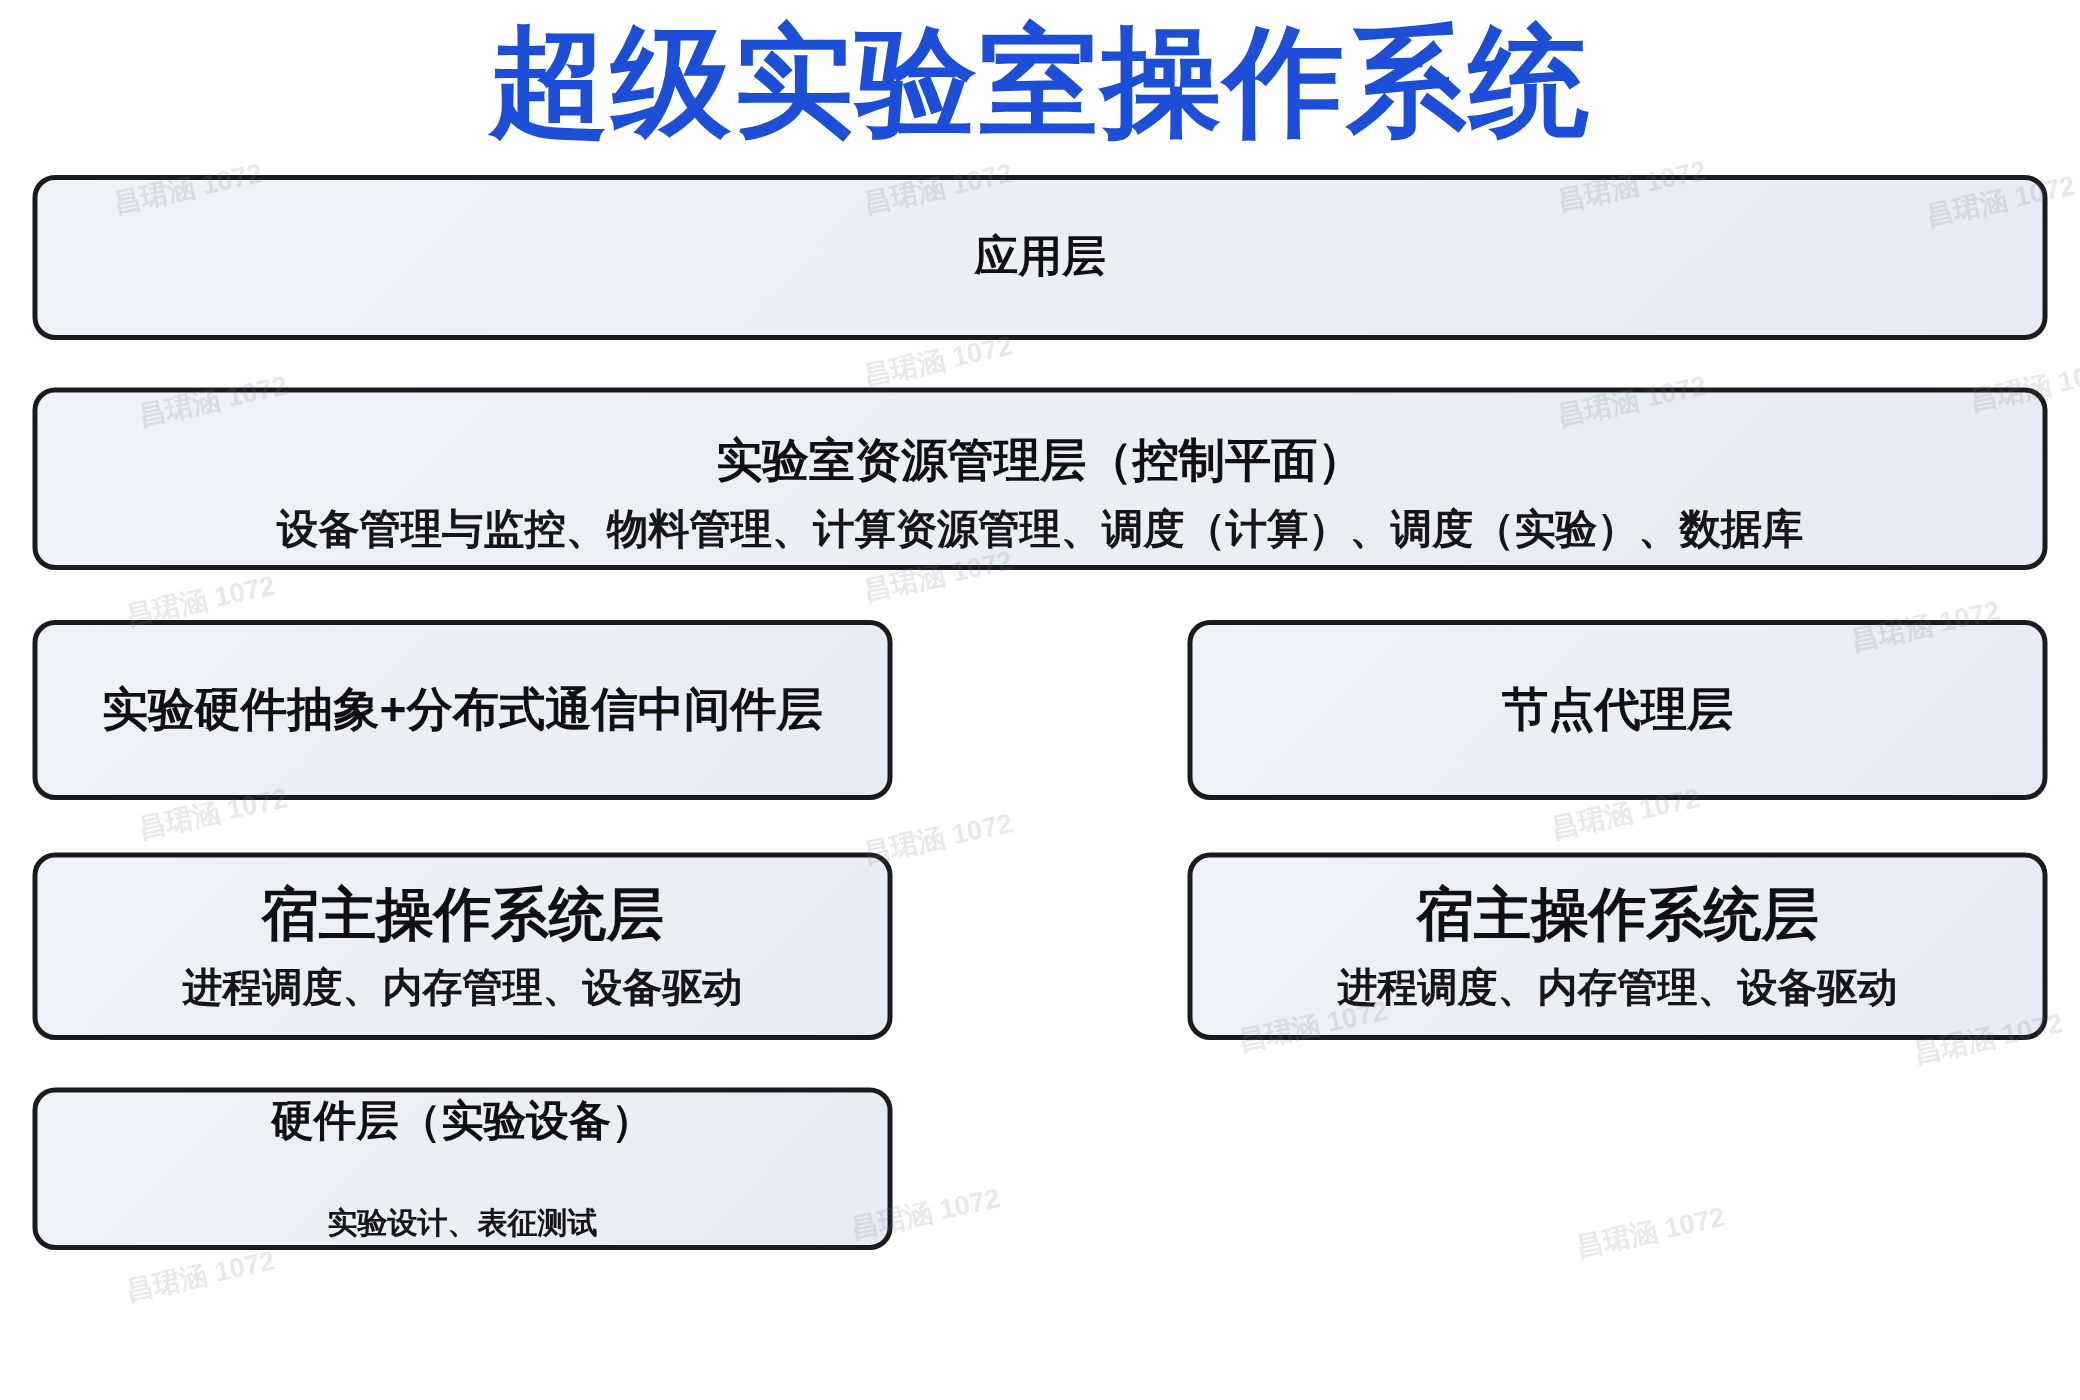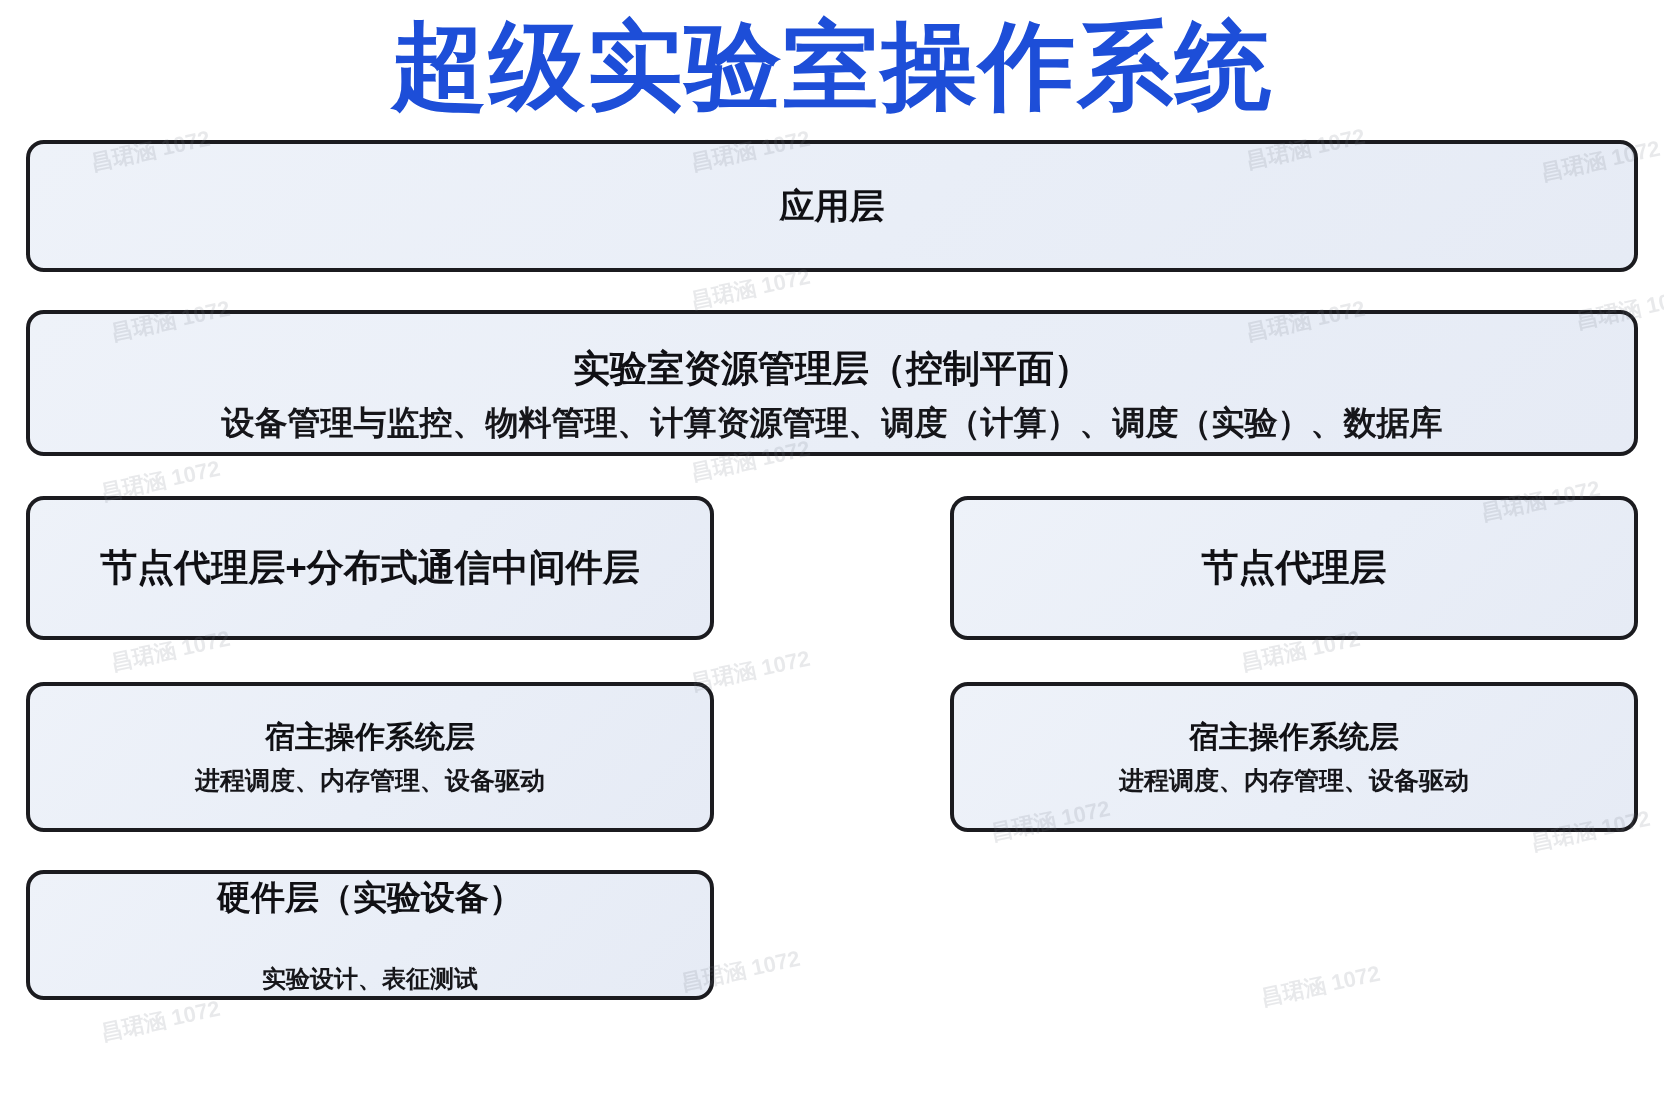--- a/index.html
+++ b/index.html
@@ -82,25 +82,25 @@
   .box-mid      { height: 144px; }
   .box-host     { height: 150px; }
   .box-hw       { height: 130px; gap: 36px; }
 
   .spacer-1 { height: 42px; }
   .spacer-2 { height: 38px; }
 
   .box-mid .b-title { font-size: 37px; }
   .box-app .b-title { font-size: 35px; }
   .box-resource .b-title { font-size: 37px; margin-top: 24px; }
-  .box-host .b-title { font-size: 30px; }
+  .box-host .b-title { font-size: 46px; }
   .box-hw .b-title { font-size: 34px; }
   .box-resource .b-sub { font-size: 33px; }
   .box-app .b-sub { font-size: 25px; }
-  .box-host .b-sub { font-size: 25px; }
+  .box-host .b-sub { font-size: 32px; }
   .box-hw .b-sub { font-size: 24px; }
 
   
   .wm-layer {
     position: absolute;
     inset: 0;
     pointer-events: none;
     z-index: 6;
   }
   .wm {
@@ -125,21 +125,21 @@
   </div>
 
   <div class="box box-resource">
     <div class="b-title">实验室资源管理层（控制平面）</div>
     <div class="b-sub">设备管理与监控、物料管理、计算资源管理、调度（计算）、调度（实验）、数据库</div>
   </div>
 
   <div class="row">
     <div class="col">
       <div class="box box-mid">
-        <div class="b-title">节点代理层+分布式通信中间件层</div>
+        <div class="b-title">实验硬件抽象+分布式通信中间件层</div>
       </div>
     </div>
     <div class="col">
       <div class="box box-mid">
         <div class="b-title">节点代理层</div>
       </div>
     </div>
   </div>
 
   <div class="spacer-1"></div>

